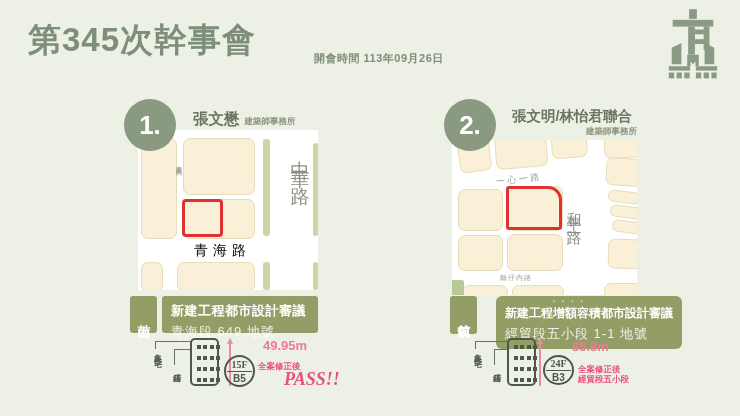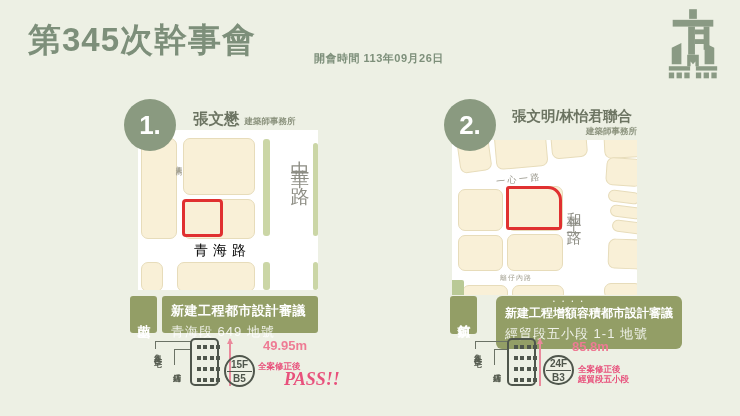--- a/index.html
+++ b/index.html
@@ -58,21 +58,21 @@
                0 11px,6px 11px,13px 11px,19px 11px,
                0 22px,6px 22px,13px 22px,19px 22px,
                0 33px,6px 33px,13px 33px,19px 33px;}
   .arrow{position:absolute;width:2px;background:#ea8a9c;}
   .arrow::before{content:"";position:absolute;top:-1px;left:-2.5px;border-left:3.5px solid transparent;
                  border-right:3.5px solid transparent;border-bottom:6px solid #ea8a9c;}
   .htext{position:absolute;font-size:13px;font-weight:bold;color:#ee7b94;white-space:nowrap;margin-left:26px;}
   .fcircle{position:absolute;border:2px solid #4f564c;border-radius:50%;display:flex;
            flex-direction:column;align-items:center;justify-content:center;color:#4f564c;
            font-weight:bold;font-size:10px;line-height:1.1;box-sizing:border-box;background:transparent;}
-  .fcircle .top{border-bottom:1.5px solid #4f564c;padding:0 4px 1px;}
+  .fcircle .top{border-bottom:1.5px solid #4f564c;padding:0 4px 1px;font-family:Liberation Serif, serif;}
   .fcircle .bot{padding-top:1px;}
   .note{position:absolute;font-size:8.5px;font-weight:bold;color:#e8517c;white-space:nowrap;}
   .pass{position:absolute;font-size:18px;font-weight:bold;font-style:italic;
         font-family:"Liberation Serif",serif;color:#e8517c;white-space:nowrap;}
   .result-small{position:absolute;font-size:8.5px;font-weight:bold;color:#e8517c;white-space:nowrap;}
 </style>
 </head>
 <body>
 
 <div class="page">

